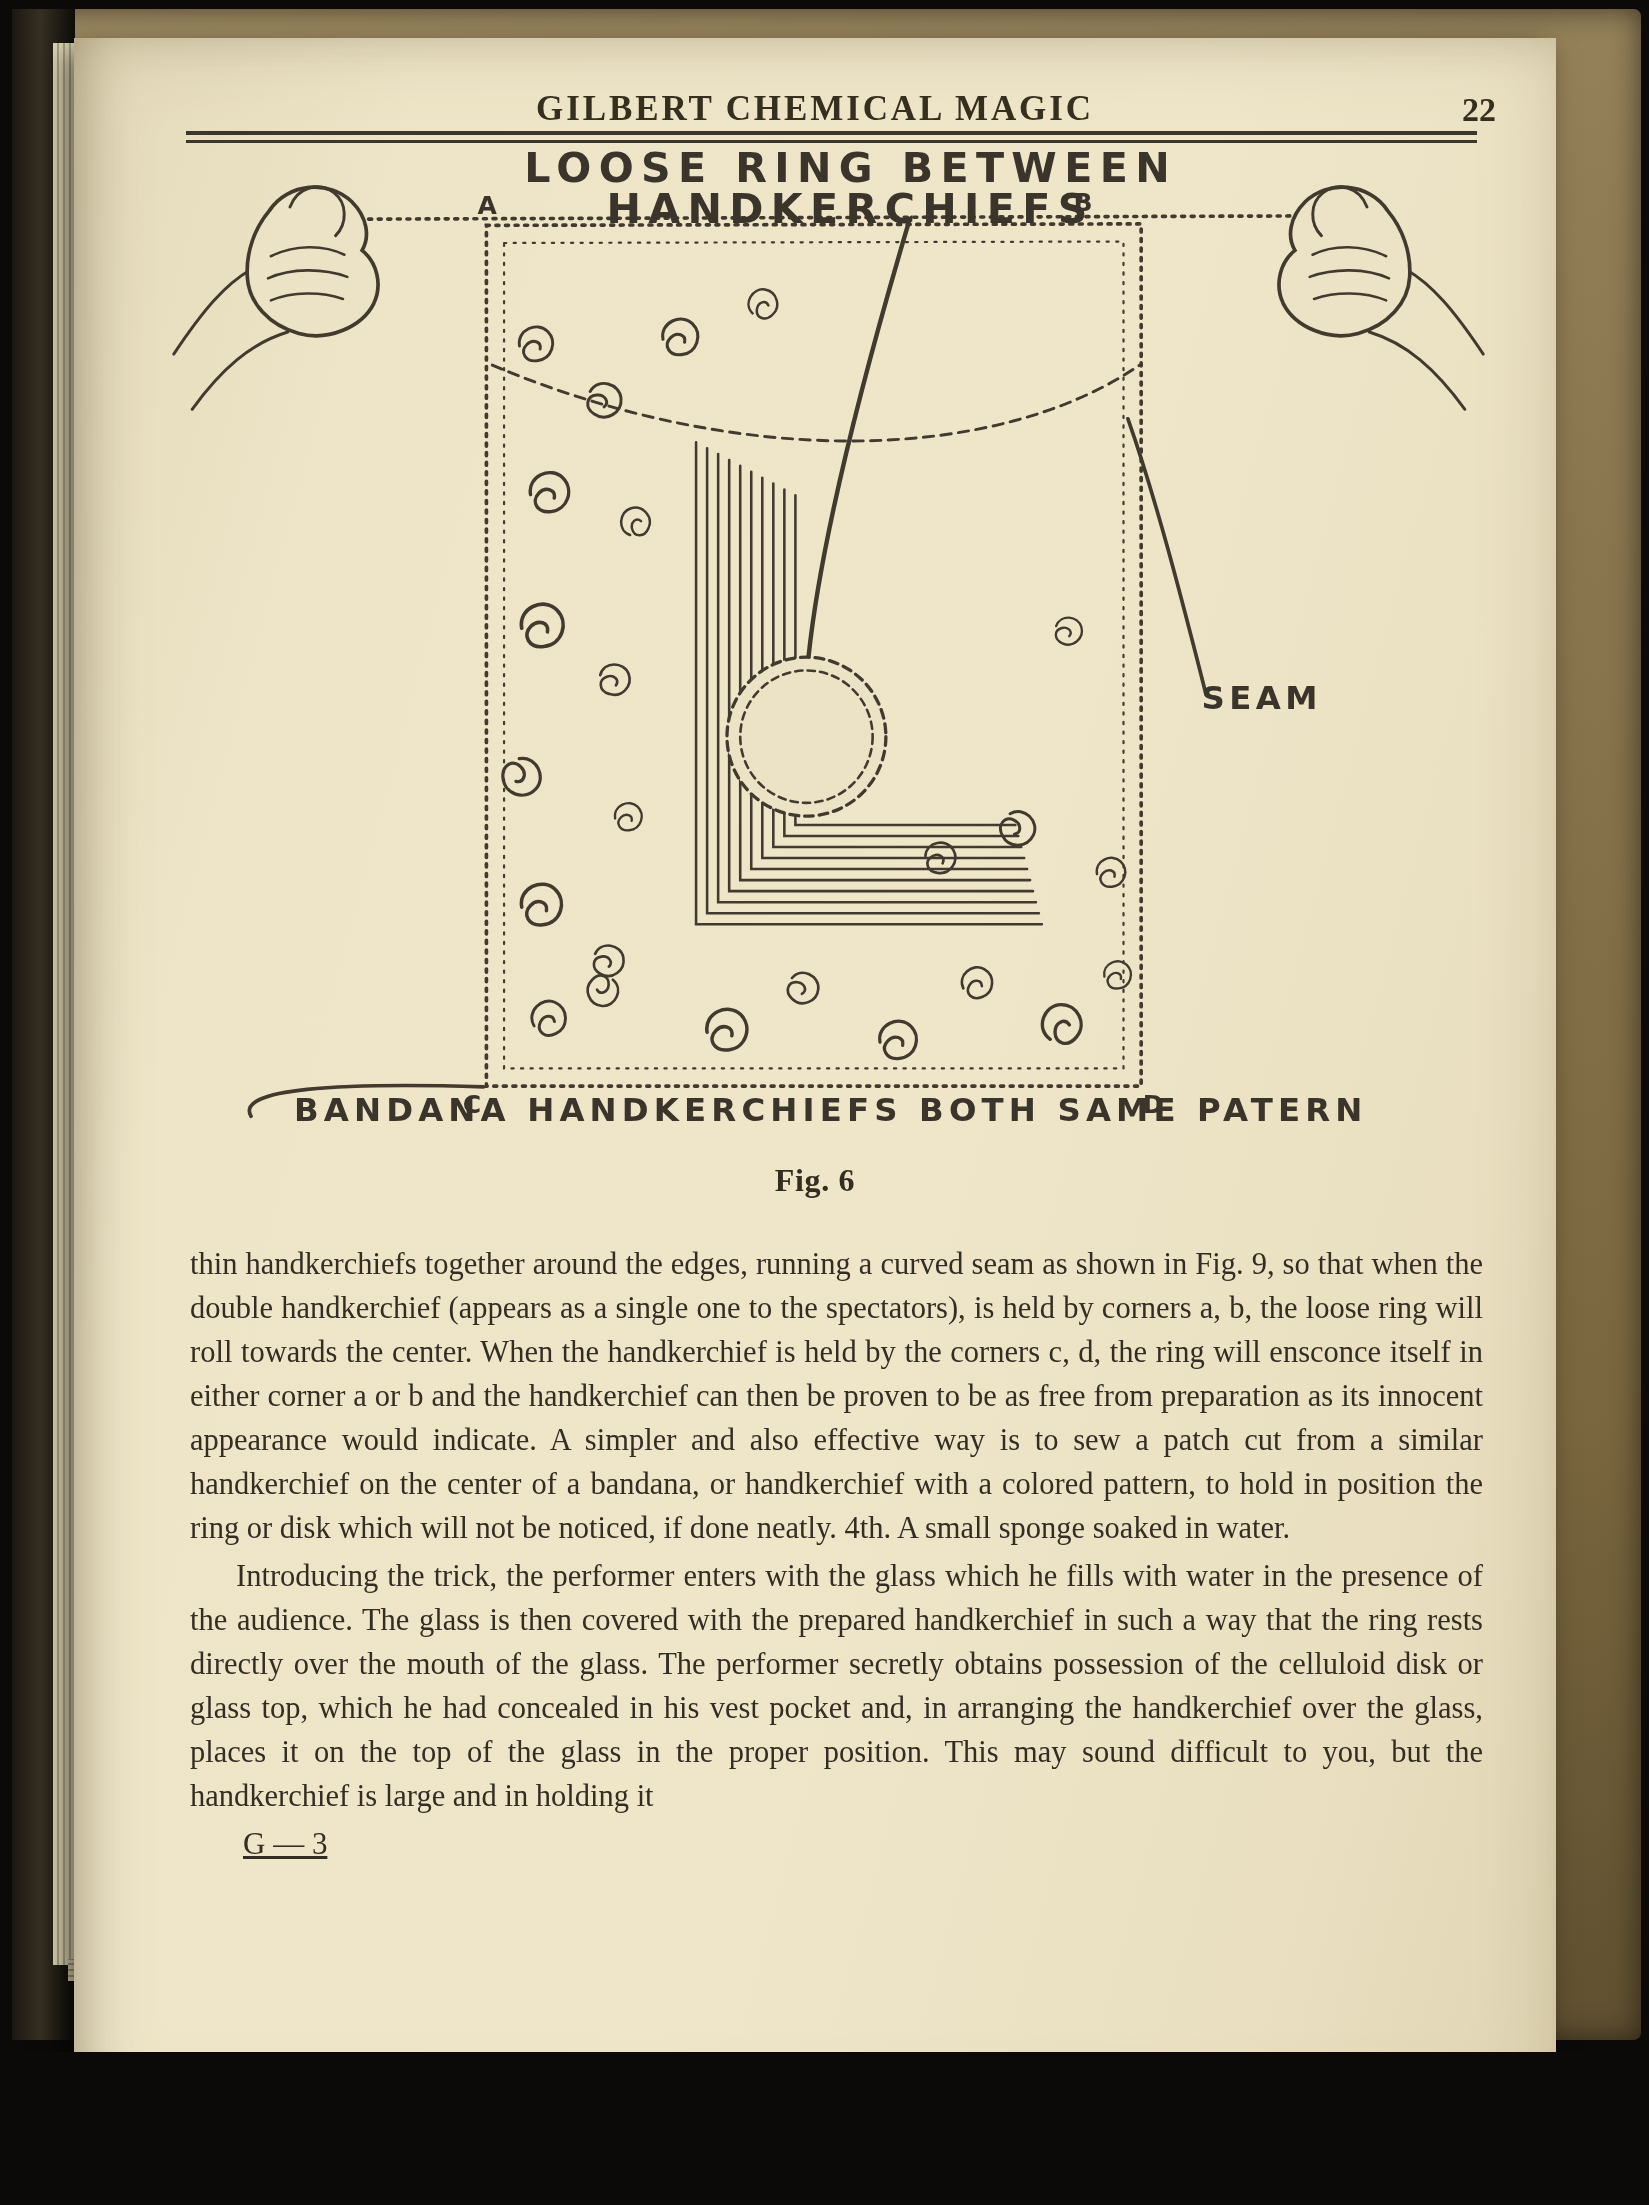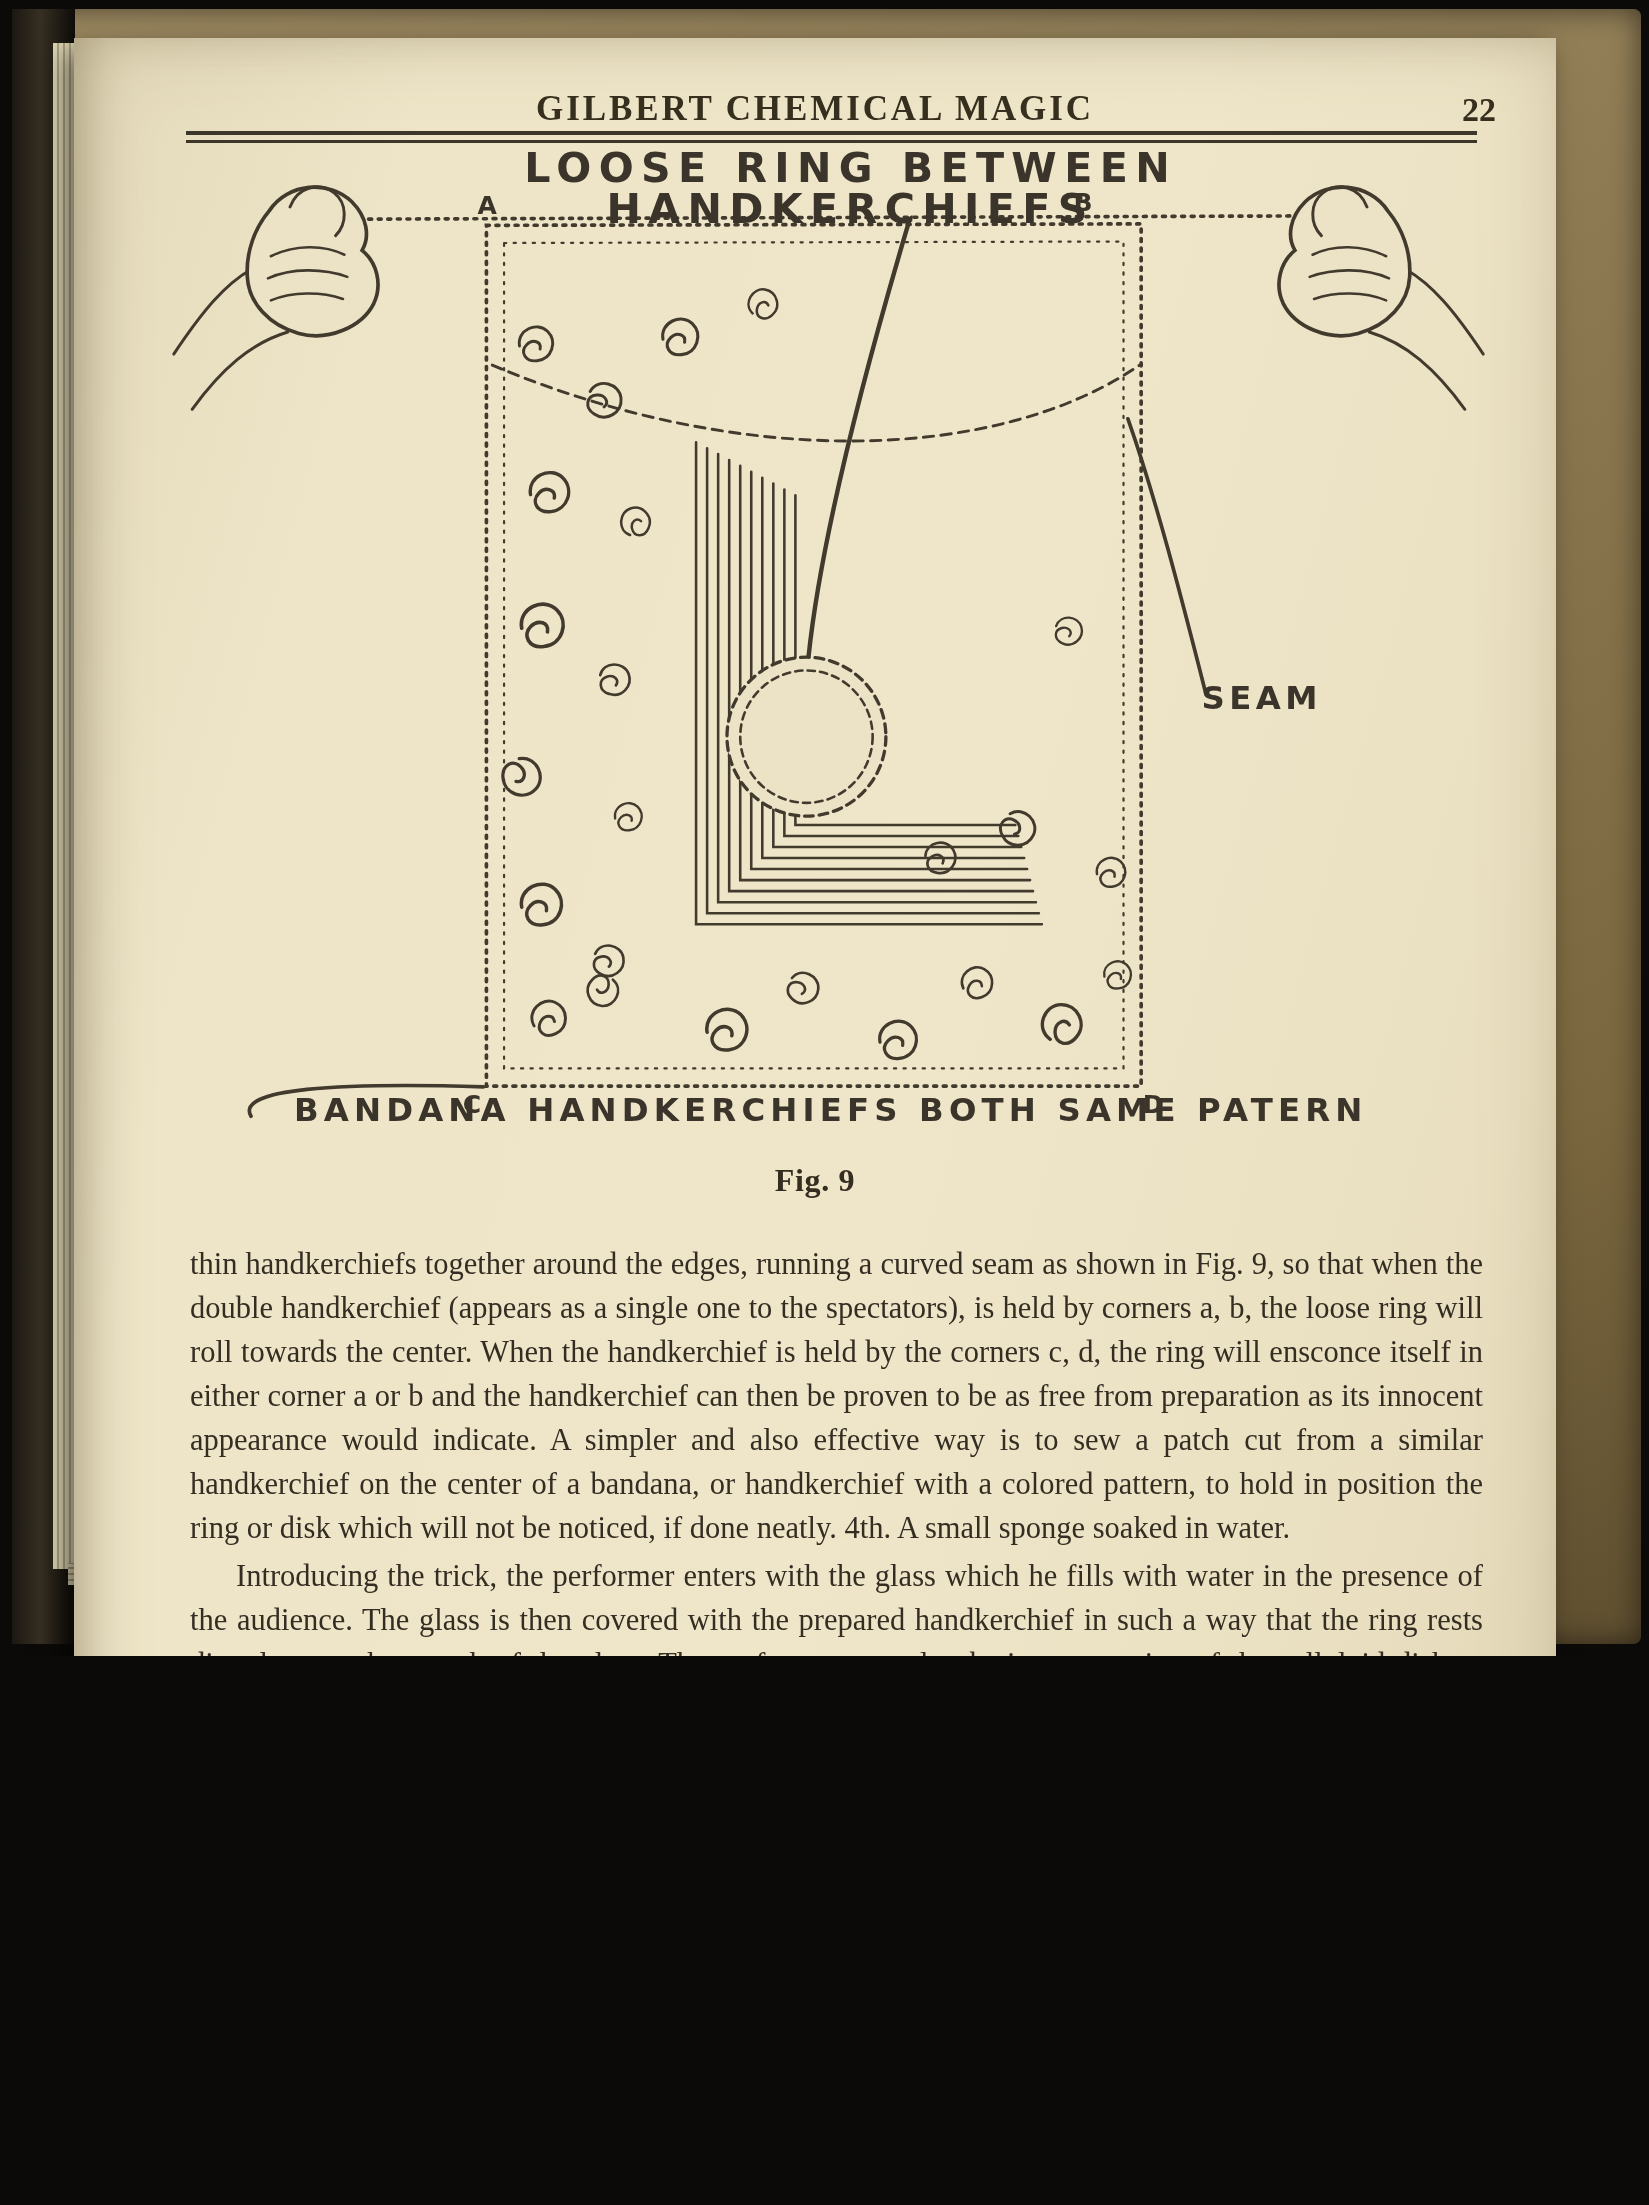--- a/index.html
+++ b/index.html
@@ -1,16 +1,16 @@
 <!DOCTYPE html>
 <html style="font-size:11.8px"><head>
 <meta charset="utf-8">
 <style>
   html,body{margin:0;padding:0;background:#0b0a08;}
-  .stage{position:relative;width:1650px;height:1656px;background:#0b0a08;overflow:hidden;
+  .stage{position:relative;width:1650px;height:2052px;background:#0b0a08;overflow:hidden;
          font-family:"Liberation Serif", serif;}
   .cover{position:absolute;left:11.8px;top:8.8px;right:8.8px;bottom:11.8px;border-radius:7.4px;
          background:linear-gradient(160deg,#a08c63 0%,#8d7a53 35%,#7a673f 75%,#5f4f30 100%);
          box-shadow:inset 0 0 29px rgba(0,0,0,.55);}
   .binding{position:absolute;left:11.8px;top:8.8px;width:63px;bottom:11.8px;
          background:linear-gradient(90deg,#1b1712 0%,#372f22 45%,#0f0d0a 100%);}
   .stack-left{position:absolute;left:53px;top:43px;width:23.5px;bottom:87px;
          background:repeating-linear-gradient(90deg,#e4dbba 0 3.7px,#b3a883 3.7px 5.9px);}
   .stack-bottom{position:absolute;left:68px;right:97px;bottom:71px;height:22px;
          background:repeating-linear-gradient(0deg,#e4dbba 0 3.7px,#ab9f7a 3.7px 5.9px);}
@@ -141,21 +141,21 @@
       <text class="corner-letter" x="1258" y="86">B</text>
       <text class="corner-letter" x="428" y="1312">C</text>
       <text class="corner-letter" x="1352" y="1312">D</text>
 
       <text class="fig-label" x="955" y="46" text-anchor="middle" font-size="56" letter-spacing="10">LOOSE RING BETWEEN</text>
       <text class="fig-label" x="955" y="102" text-anchor="middle" font-size="56" letter-spacing="10">HANDKERCHIEFS</text>
       <text class="fig-label" x="1432" y="762" font-size="44" letter-spacing="6">SEAM</text>
       <text class="fig-label" x="928" y="1322" text-anchor="middle" font-size="44" letter-spacing="7">BANDANA HANDKERCHIEFS BOTH SAME PATERN</text>
     </svg>
 
-    <div class="fig-caption">Fig. 9</div>
+    <div class="fig-caption">Fig. 6</div>
 
     <div class="body-text">
       <p>thin handkerchiefs together around the edges, running a curved seam as shown in Fig. 9, so that when the double handkerchief (appears as a single one to the spectators), is held by corners a, b, the loose ring will roll towards the center. When the handkerchief is held by the corners c, d, the ring will ensconce itself in either corner a or b and the handkerchief can then be proven to be as free from preparation as its innocent appearance would indicate.  A simpler and also effective way is to sew a patch cut from a similar handkerchief on the center of a bandana, or handkerchief with a colored pattern, to hold in position the ring or disk which will not be noticed, if done neatly.  4th.  A small sponge soaked in water.</p>
       <p class="indent">Introducing the trick, the performer enters with the glass which he fills with water in the presence of the audience.  The glass is then covered with the prepared handkerchief in such a way that the ring rests directly over the mouth of the glass.  The performer secretly obtains possession of the celluloid disk or glass top, which he had concealed in his vest pocket and, in arranging the handkerchief over the glass, places it on the top of the glass in the proper position.  This may sound difficult to you, but the handkerchief is large and in holding it</p>
       <div class="signature">G — 3</div>
     </div>
 
   </div>
 </div>
 

